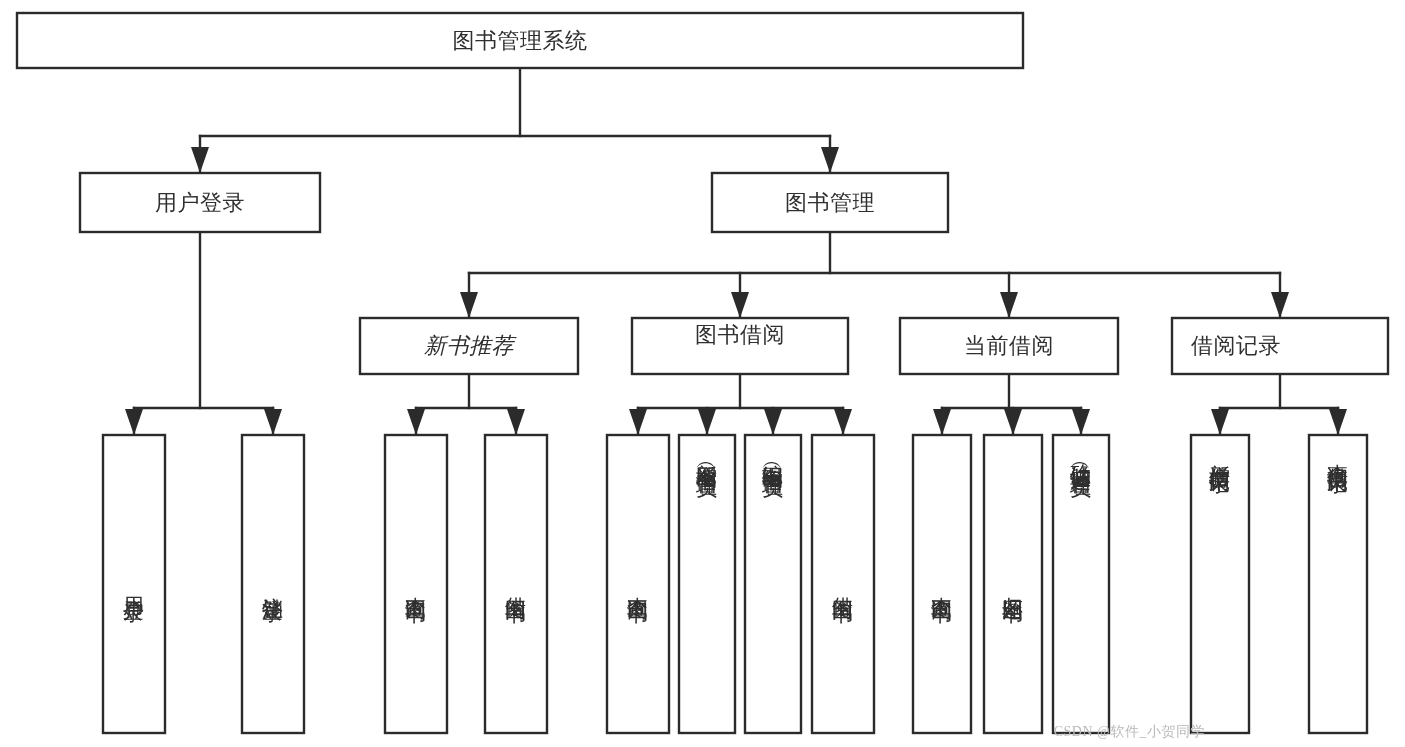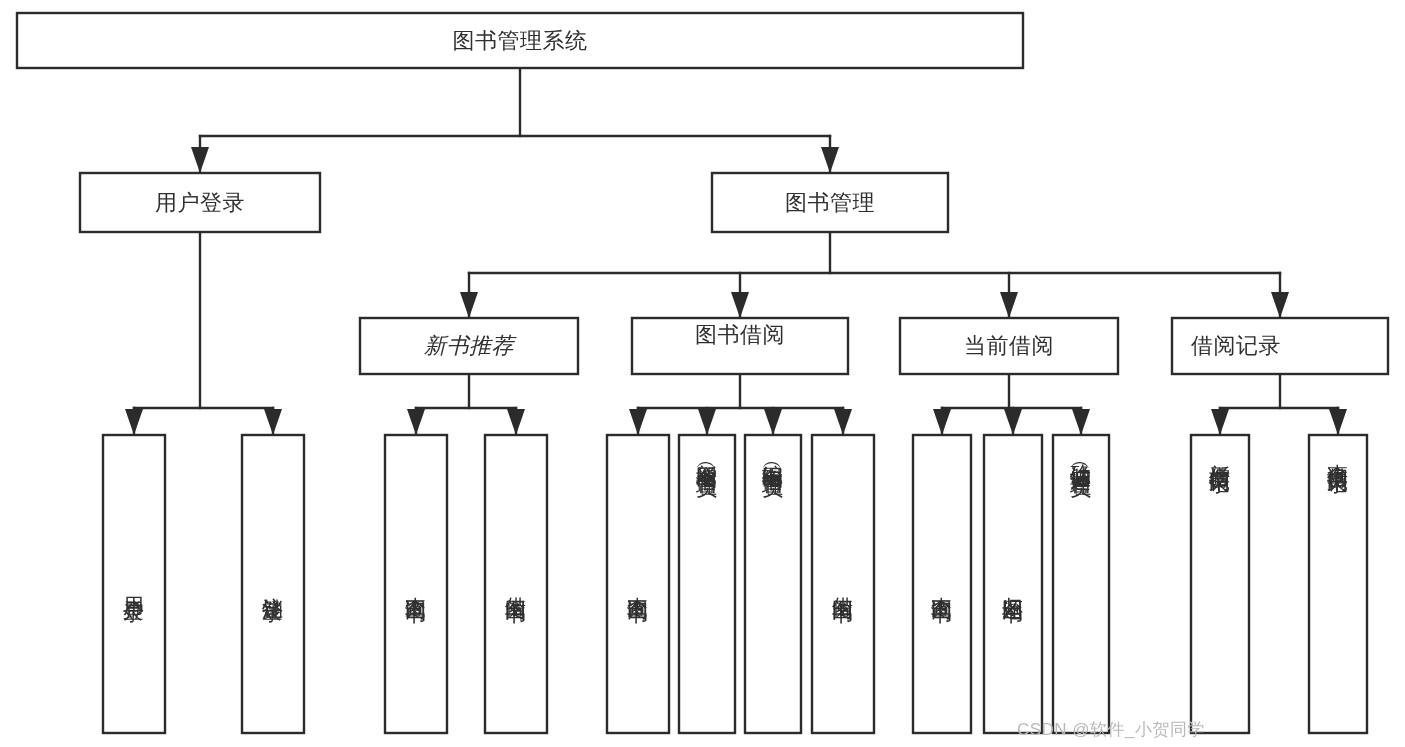--- a/index.html
+++ b/index.html
@@ -70,25 +70,25 @@
     font-size: 22px;
     color: #2f2f2f;
     white-space: nowrap;
     letter-spacing: 0.5px;
     font-family: "Liberation Sans", "DejaVu Sans", sans-serif;
   }
   .watermark {
     position: absolute;
     right: 6px;
     bottom: 6px;
-    font-size: 17px;
+    font-size: 14px;
     color: #b9b9b9;
     letter-spacing: 0.5px;
     white-space: nowrap;
-    font-family: Liberation Sans, sans-serif;
+    font-family: Liberation Serif, serif;
   }
 </style>
 </head>
 <body>
 
 <div id="diagram-root">
 
   <svg class="flow" viewBox="0 0 1405 747">
     <g id="connector-layer">
         <line x1="520" y1="68" x2="520" y2="136" class="connector"></line>

